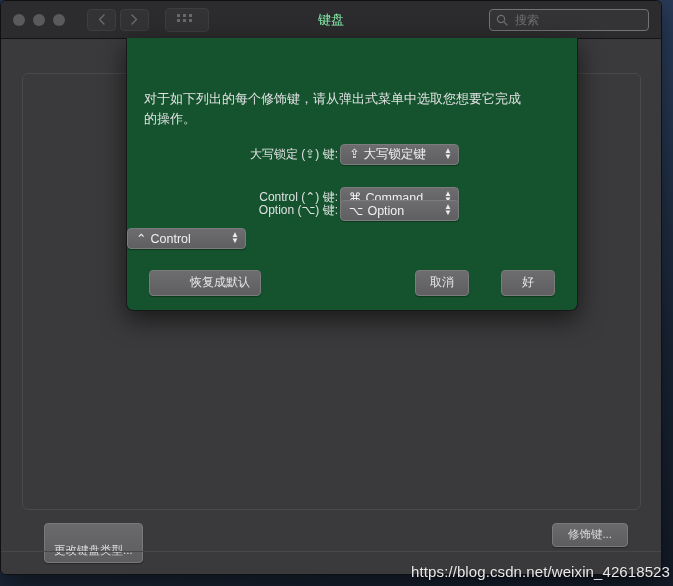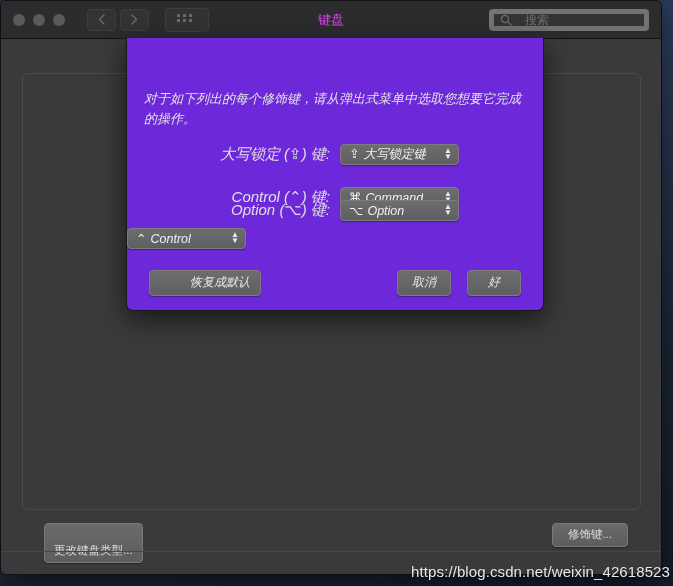--- a/index.html
+++ b/index.html
@@ -70,33 +70,33 @@
     border: 1px solid #3e3e40;
     border-radius: 4px;
     display: flex; align-items: center; justify-content: center;
   }
   .gridbtn svg { display:block; }
   #win-title {
     position: absolute;
     left: 0; right: 0;
     text-align: center;
     font-size: 13px;
-    color: #d946ef;
+    color: #86efac;
     pointer-events: none;
   }
   #search {
     position: absolute;
     right: 12px; top: 8px;
     width: 160px; height: 22px;
     background: #343436;
-    border: 5px solid #737373;
+    border: 1px solid #737373;
     border-radius: 4px;
     display: flex; align-items: center;
     padding-left: 6px;
-    gap: 13px;
+    gap: 7px;
   }
   #search .ph {
     font-size: 12px; color: #6f6f71;
   }
 
   
   #content {
     position: relative;
     height: 537px;
     background: #3a3a3c;
@@ -137,50 +137,49 @@
     position: absolute;
     left: 0; right: 0; top: 512px;
     height: 1px; background: #2a2a2c;
     border-bottom: 1px solid #47474a;
   }
 
   
   #sheet {
     position: absolute;
     left: 125px; top: -1px;
-    width: 418px; height: 273px;
-    background: #6d28d9;
+    width: 452px; height: 273px;
+    background: #14532d;
     border: 1px solid #18181a;
     border-top: none;
     border-radius: 0 0 7px 7px;
     box-shadow: 0 8px 26px rgba(0,0,0,.6);
     z-index: 20;
-    font-style: italic;
   }
   #sheet-desc {
     position: absolute;
     left: 17px; top: 51px;
     width: 388px;
     font-size: 13px;
     line-height: 20px;
     color: #e2e2e4;
   }
   .row {
     position: absolute;
     left: 0; width: 100%;
     height: 22px;
     display: flex;
     align-items: center;
   }
   .row .lbl {
     width: 213px;
     text-align: right;
-    font-size: 15px;
+    font-size: 12px;
     color: #e0e0e2;
-    padding-right: 10px;
+    padding-right: 2px;
   }
   .popup {
     width: 119px; height: 21px;
     background: linear-gradient(#6d6d6f, #5f5f61);
     border: 1px solid #7c7c7e;
     border-radius: 4px;
     box-shadow: 0 1px 1px rgba(0,0,0,.35);
     display: flex;
     align-items: center;
     padding: 0 22px 0 8px;
@@ -213,21 +212,21 @@
     padding: 3px 10px 4px;
     font-size: 12px;
     color: #e6e6e8;
     background: linear-gradient(#6d6d6f, #5f5f61);
     border: 1px solid #7c7c7e;
     border-radius: 4px;
     box-shadow: 0 1px 1px rgba(0,0,0,.35);
     white-space: nowrap;
   }
   #btn-restore { left: 22px; padding-left: 40px; }
-  #btn-cancel  { right: 92px; min-width: 54px; text-align: center; margin-left: 41px; }
+  #btn-cancel  { right: 108px; min-width: 54px; text-align: center; margin-left: 41px; }
   #btn-ok      { right: 22px; min-width: 54px; text-align: center; }
 
   
   #watermark {
     position: absolute;
     right: 3px; bottom: 6px;
     font-size: 15px;
     color: #e8e8ea;
     letter-spacing: .1px;
     z-index: 40;

